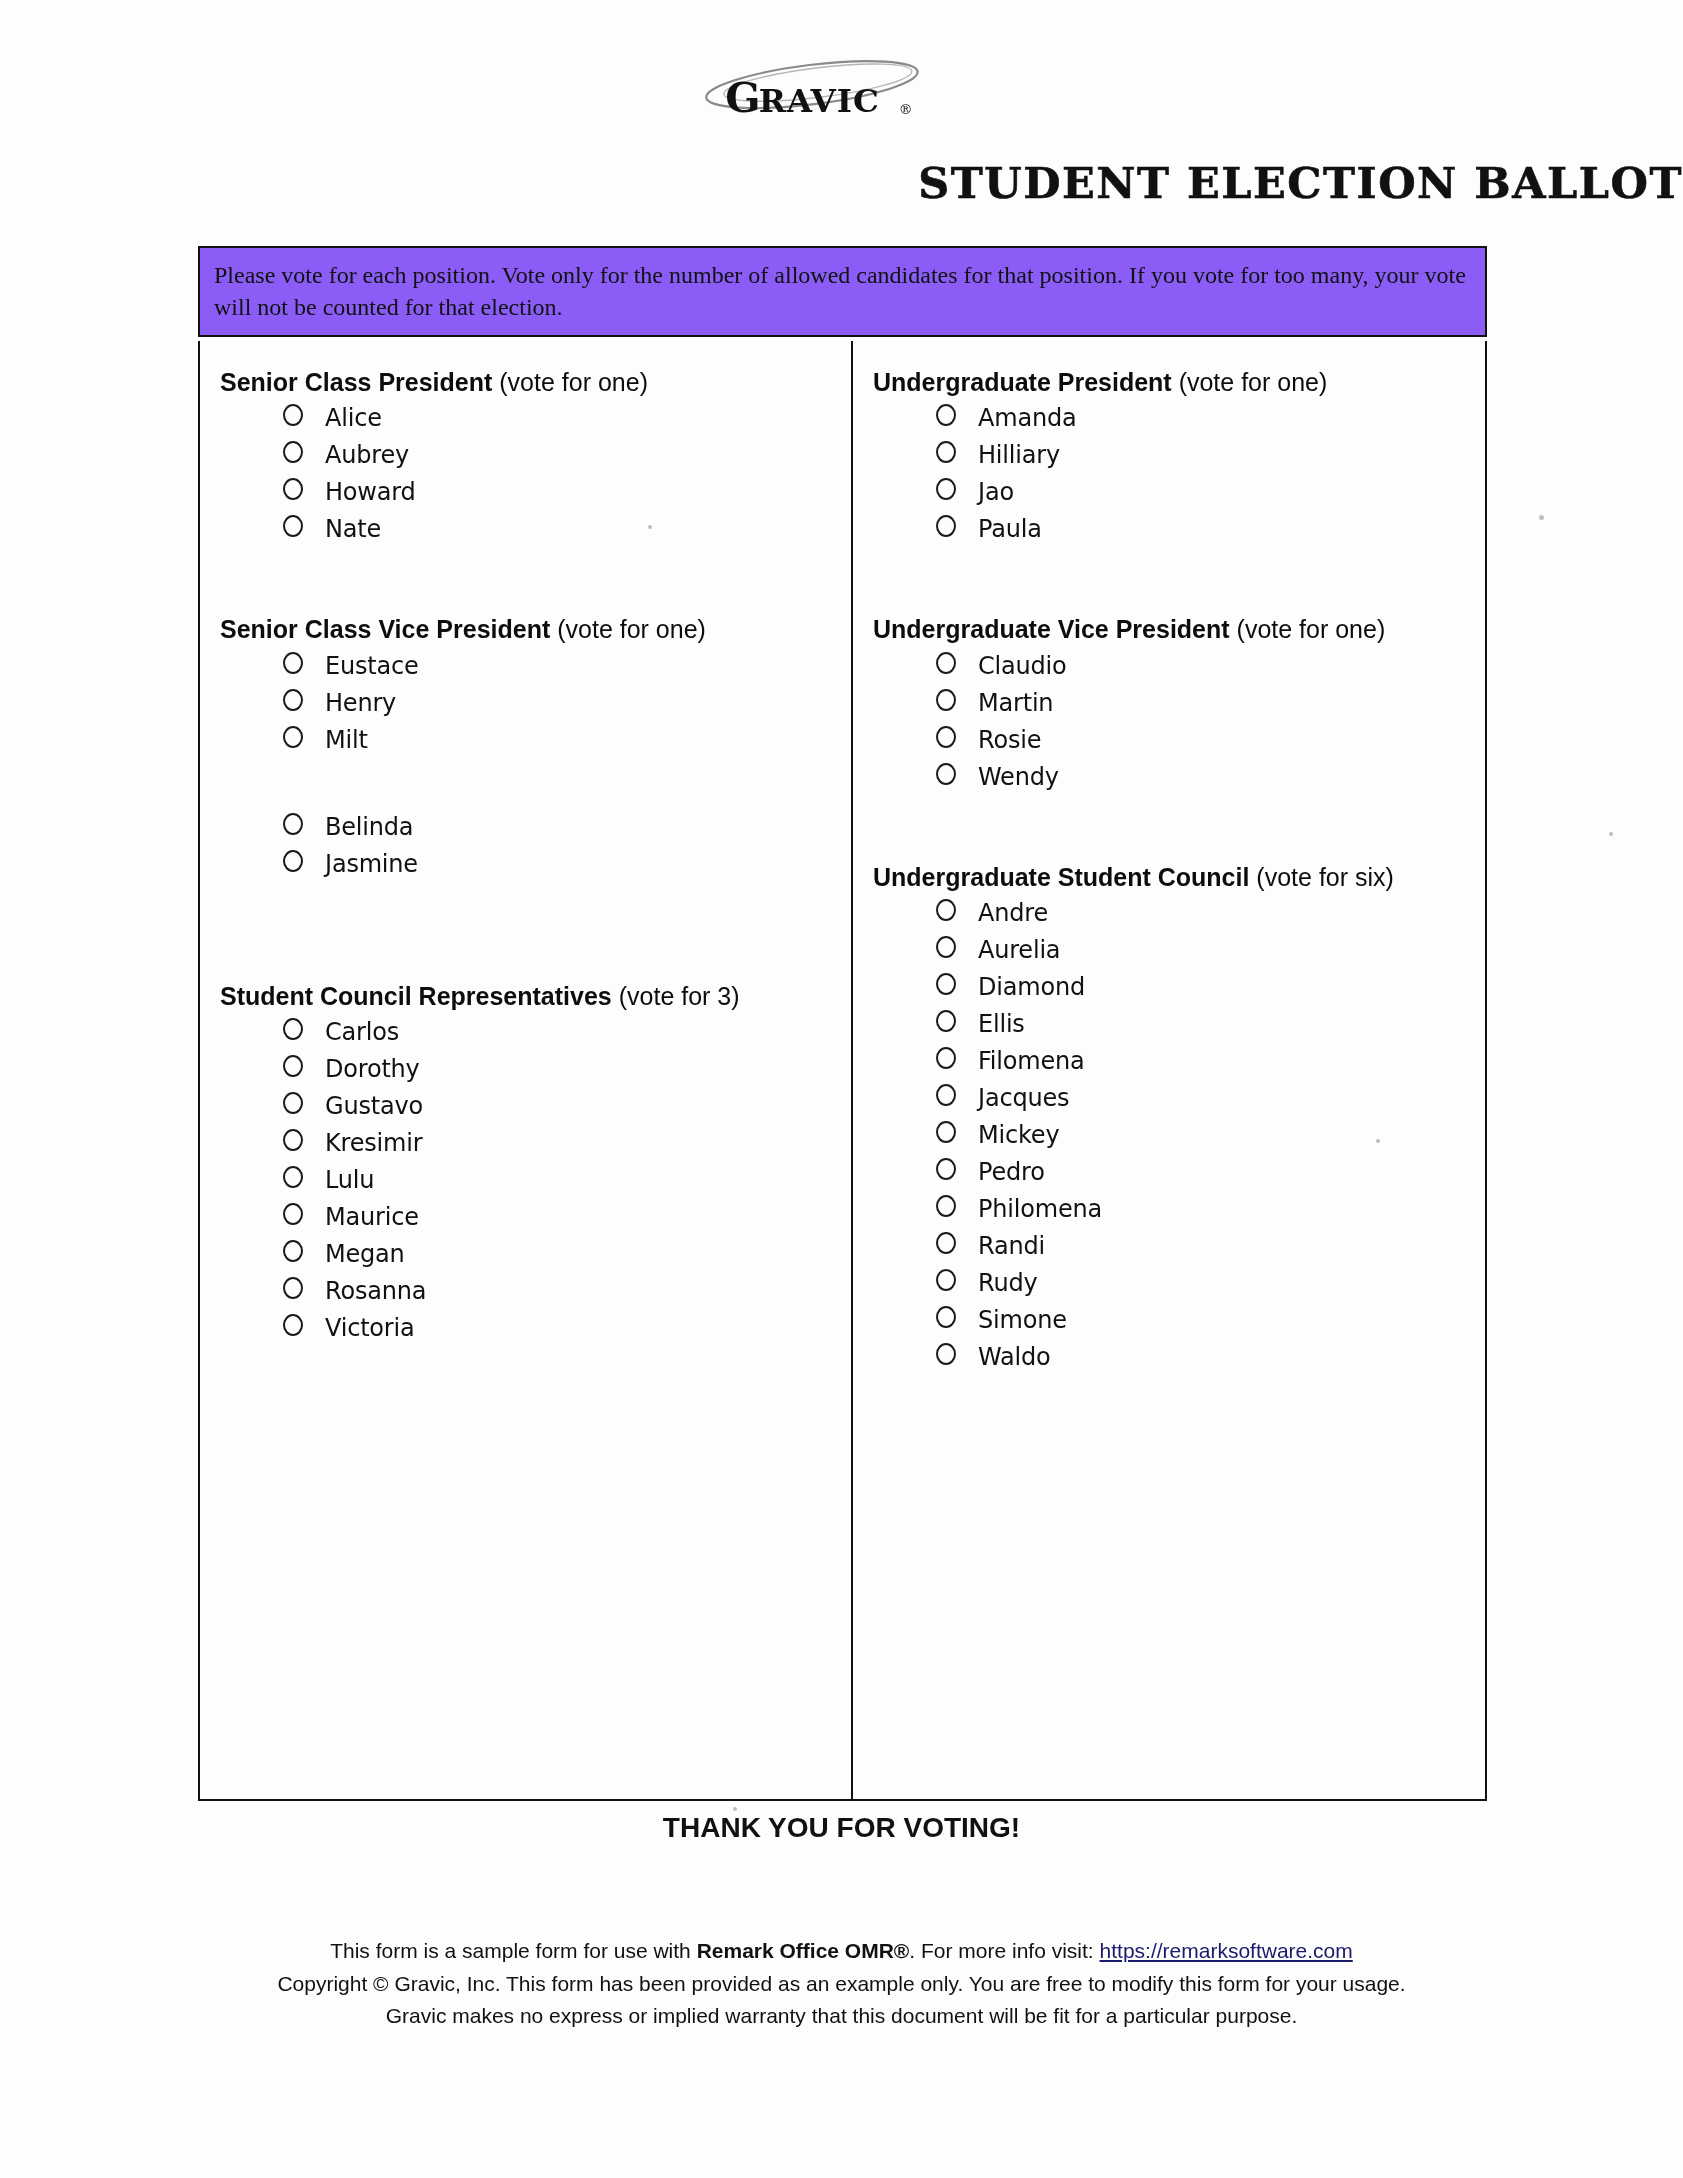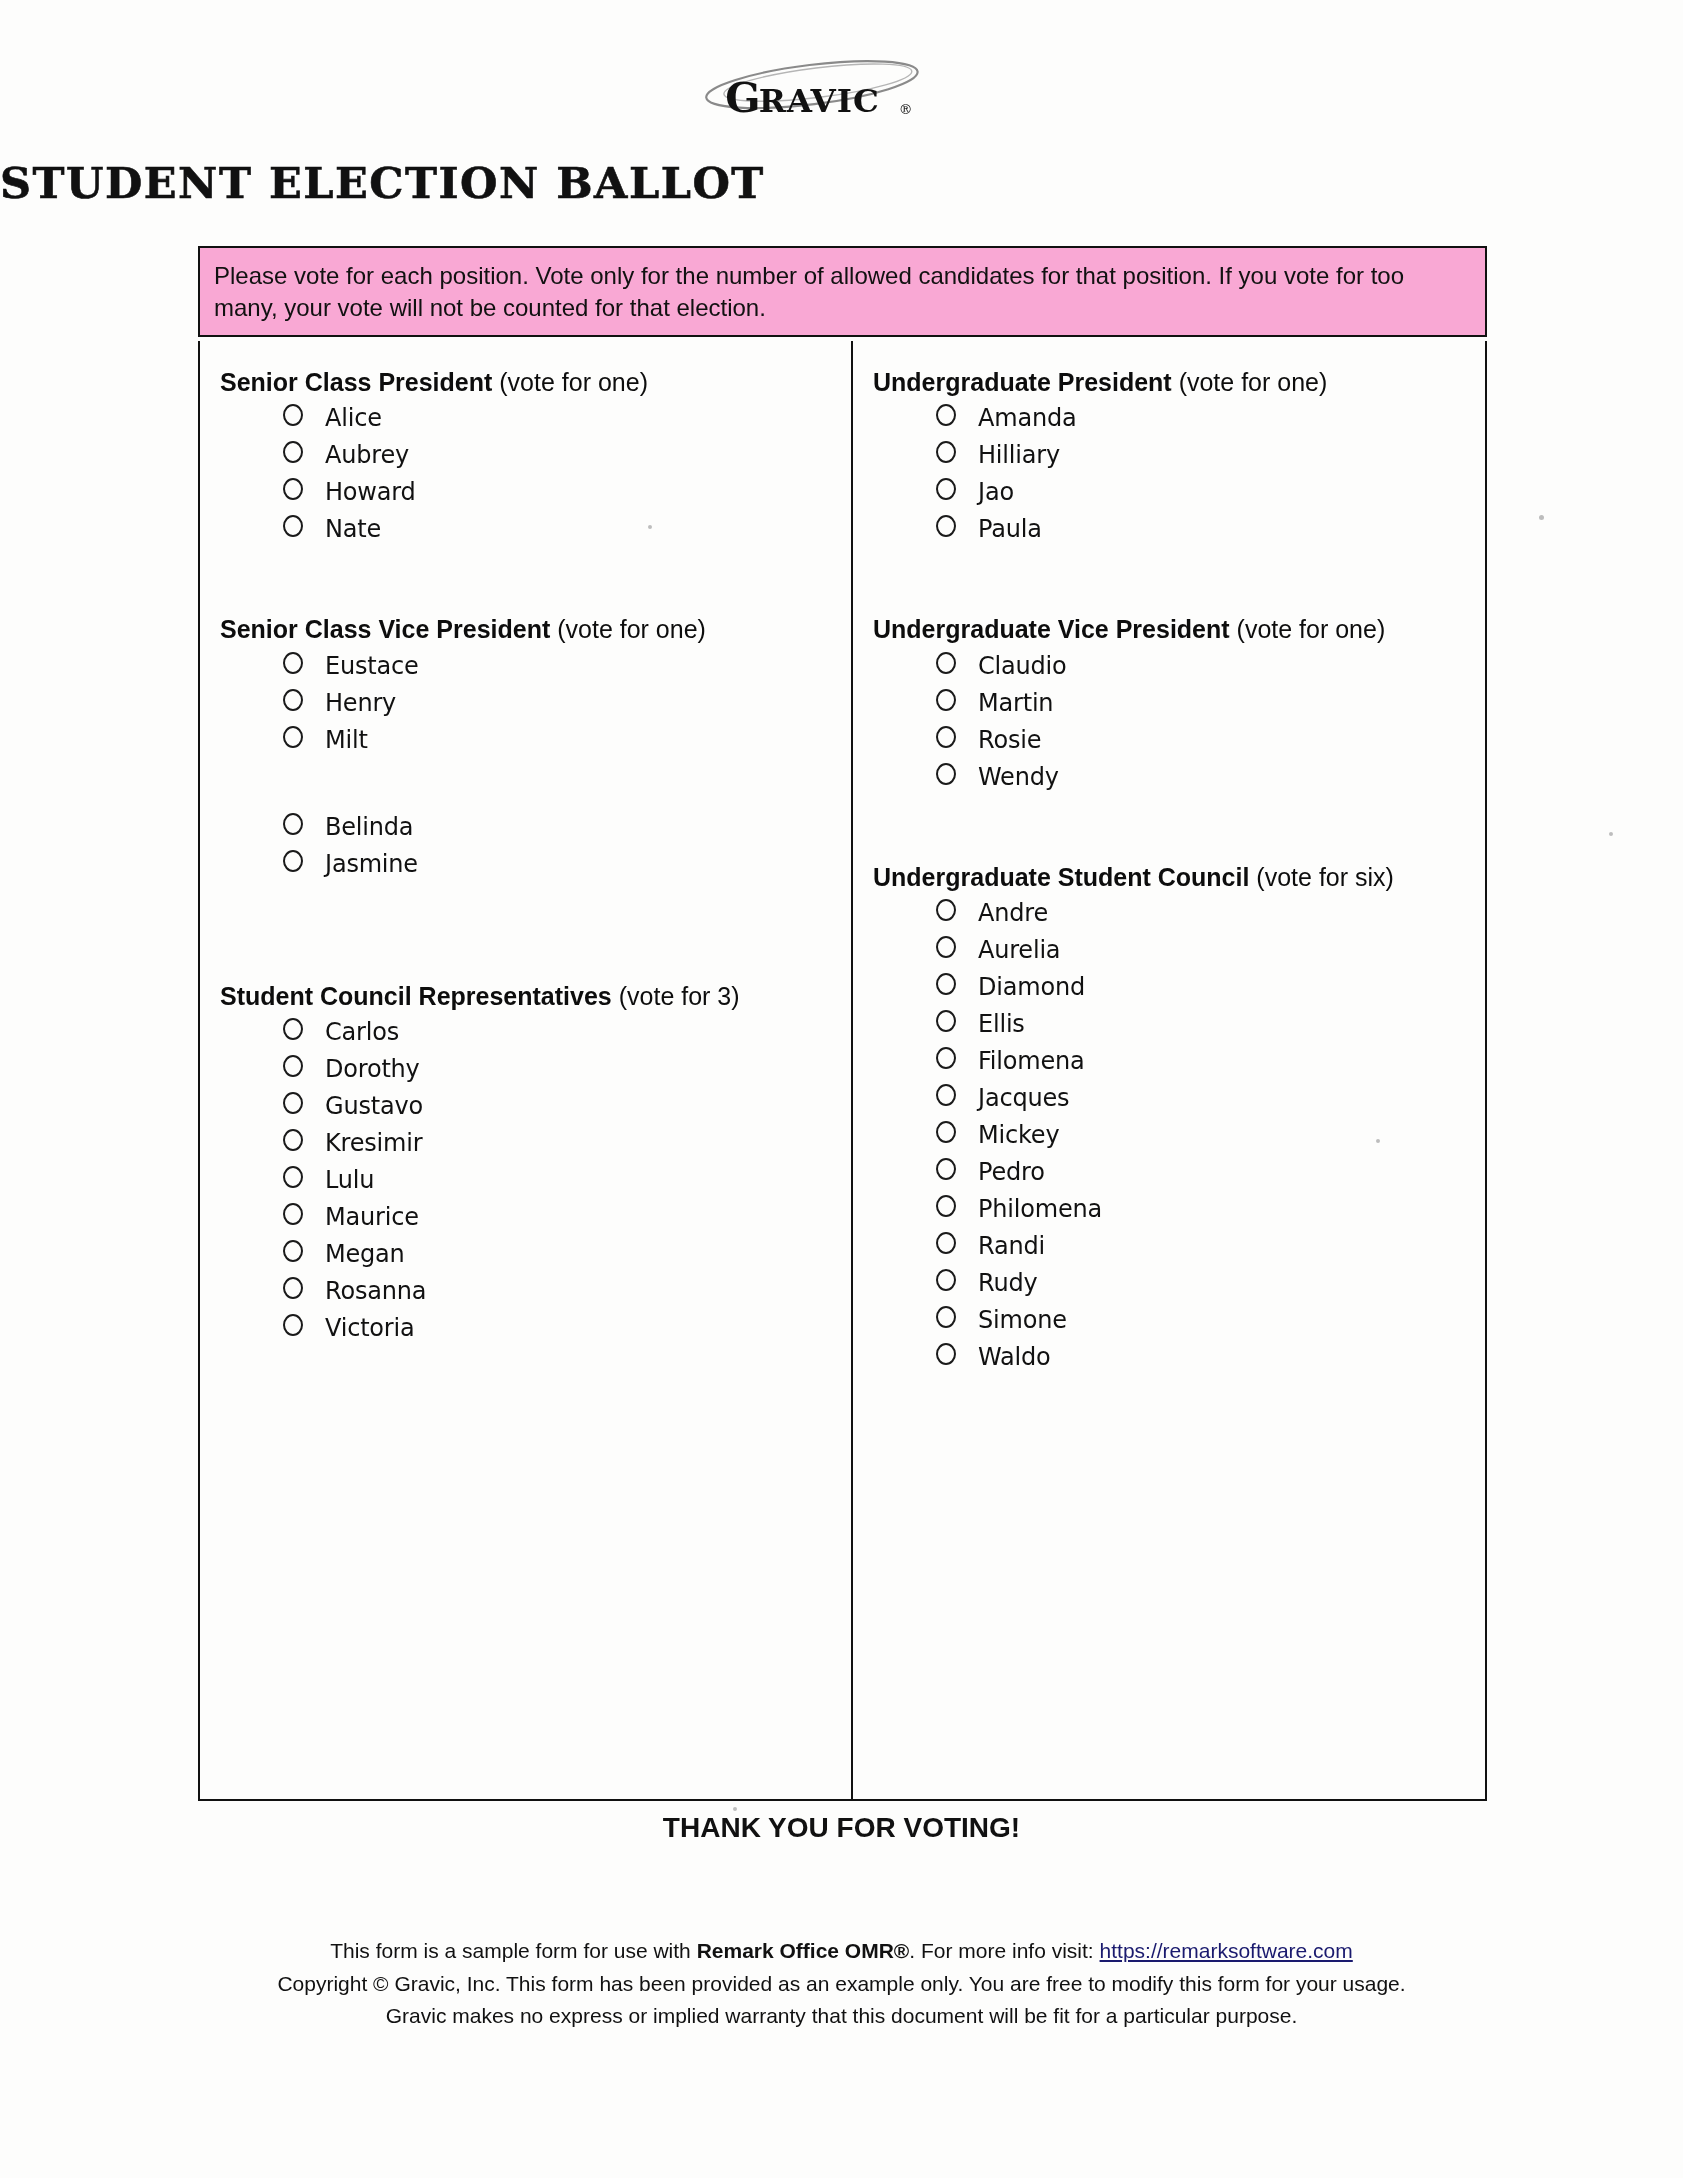--- a/index.html
+++ b/index.html
@@ -30,42 +30,43 @@
     width: 1683px;
     text-align: center;
   }
   .logo-svg { display: inline-block; }
   
   .doc-title {
     position: absolute;
     top: 158px;
     left: 0;
     width: 1683px;
-    text-align: left;
+    text-align: right;
     font-family: "DejaVu Serif", serif;
     font-weight: bold;
     font-size: 43px;
     letter-spacing: 1.5px;
     color: #111;
     -webkit-text-stroke: 0.6px #111;
   }
   
   .instruction-box {
     position: absolute;
     top: 246px;
     left: 198px;
     width: 1289px;
     min-height: 91px;
     border: 2px solid #111;
-    background: #f9a8d4;
+    background: #8b5cf6;
     box-sizing: border-box;
     padding: 12px 16px 10px 14px;
     font-size: 24px;
     line-height: 1.32;
     color: #111;
+    font-family: Liberation Serif, serif;
   }
   
   .ballot-body {
     position: absolute;
     top: 341px;
     left: 198px;
     width: 1289px;
     height: 1460px;
     border: 2px solid #111;
     border-top: none;

